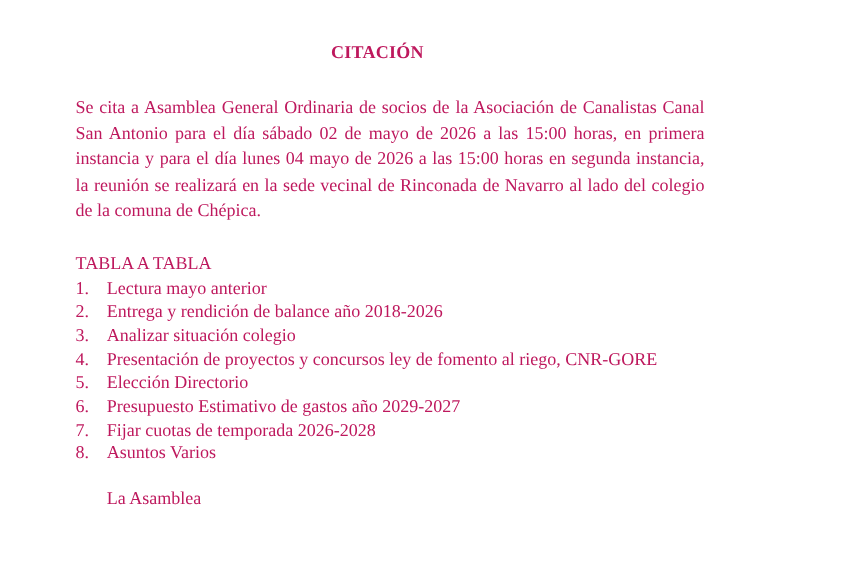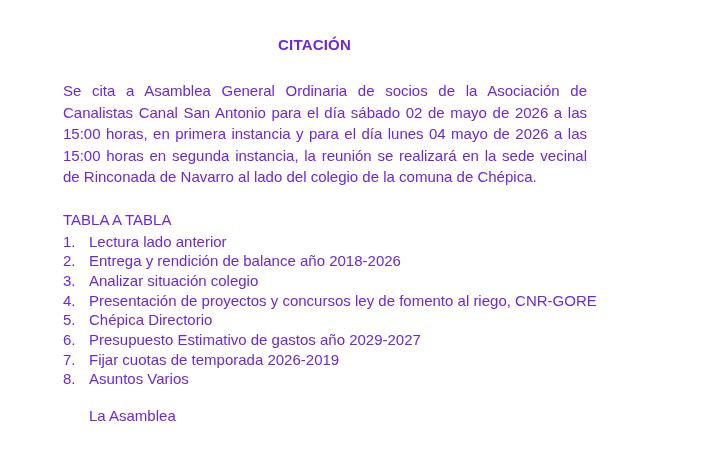--- a/index.html
+++ b/index.html
@@ -6,22 +6,22 @@
     margin: 0;
     padding: 0;
     background: #ffffff;
   }
   .page {
     position: relative;
     width: 629px;
     height: 472px;
     background: #ffffff;
     overflow: hidden;
-    font-family: Liberation Sans, sans-serif;
-    color: #6d28d9;
+    font-family: Liberation Serif, serif;
+    color: #be185d;
     font-size: 15px;
   }
   .doc-title {
     margin: 0;
     padding-top: 36px;
     text-align: center;
     font-weight: bold;
     font-size: 15px;
     letter-spacing: 0.2px;
   }
@@ -61,25 +61,25 @@
 
 <div class="page">
 
   <h1 class="doc-title">CITACIÓN</h1>
 
   <p class="doc-body-paragraph">Se cita a Asamblea General Ordinaria de socios de la Asociación de Canalistas Canal San Antonio para el día sábado 02 de mayo de 2026 a las 15:00 horas, en primera instancia y para el día lunes 04 mayo de 2026 a las 15:00 horas en segunda instancia, la reunión se realizará en la sede vecinal de Rinconada de Navarro al lado del colegio de la comuna de Chépica.</p>
 
   <div class="agenda-heading">TABLA A TABLA</div>
 
   <ol class="agenda-list">
-    <li>Lectura lado anterior</li>
+    <li>Lectura mayo anterior</li>
     <li>Entrega y rendición de balance año 2018-2026</li>
     <li>Analizar situación colegio</li>
     <li>Presentación de proyectos y concursos ley de fomento al riego, CNR-GORE</li>
-    <li>Chépica Directorio</li>
+    <li>Elección Directorio</li>
     <li>Presupuesto Estimativo de gastos año 2029-2027</li>
-    <li>Fijar cuotas de temporada 2026-2019</li>
+    <li>Fijar cuotas de temporada 2026-2028</li>
     <li>Asuntos Varios</li>
   </ol>
 
   <div class="signature">La Asamblea</div>
 
 </div>
 
 </body></html>

